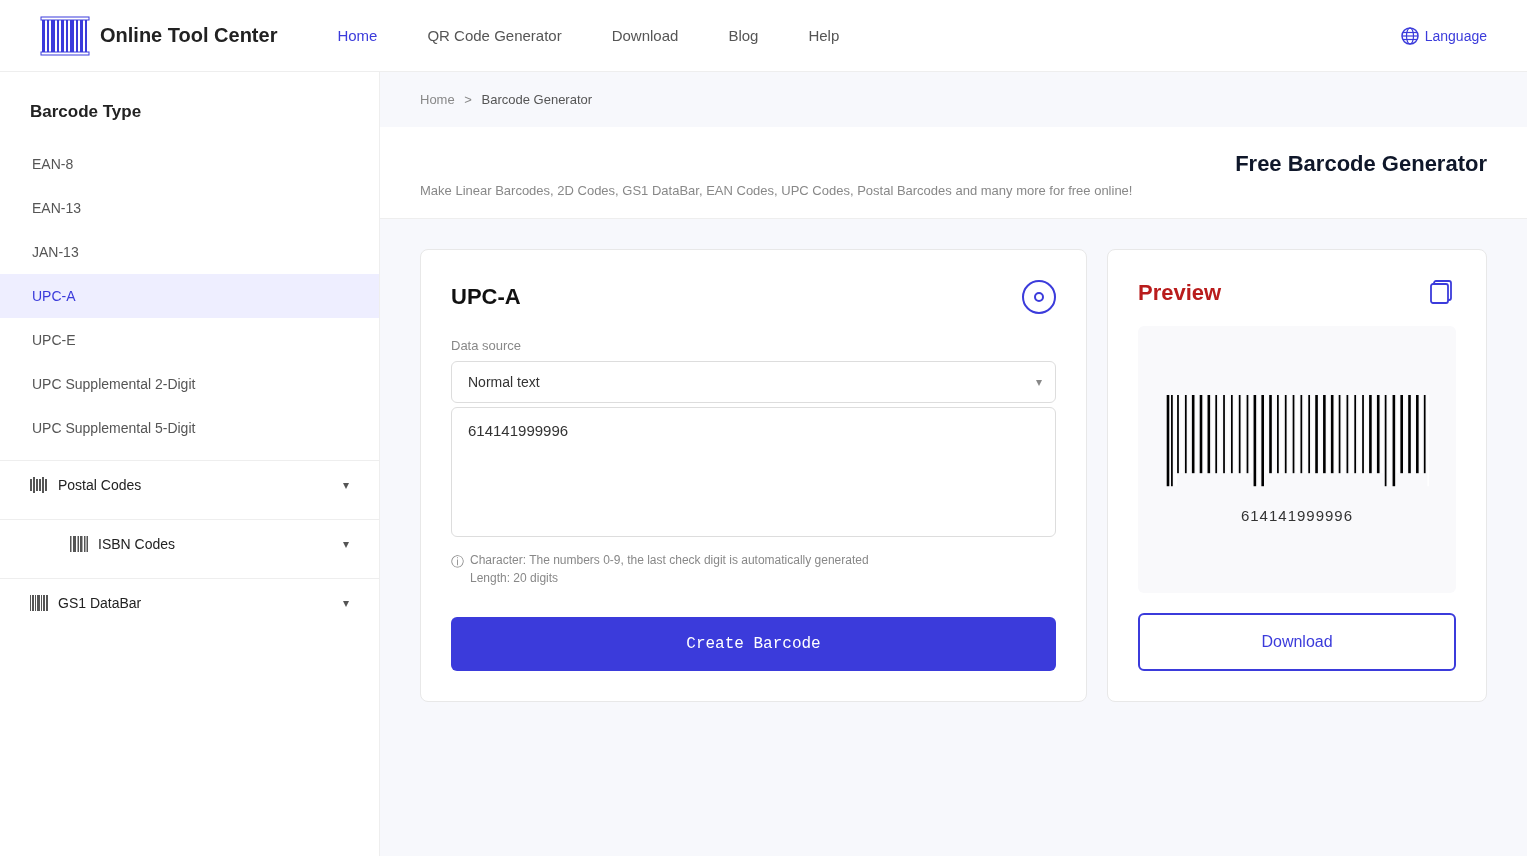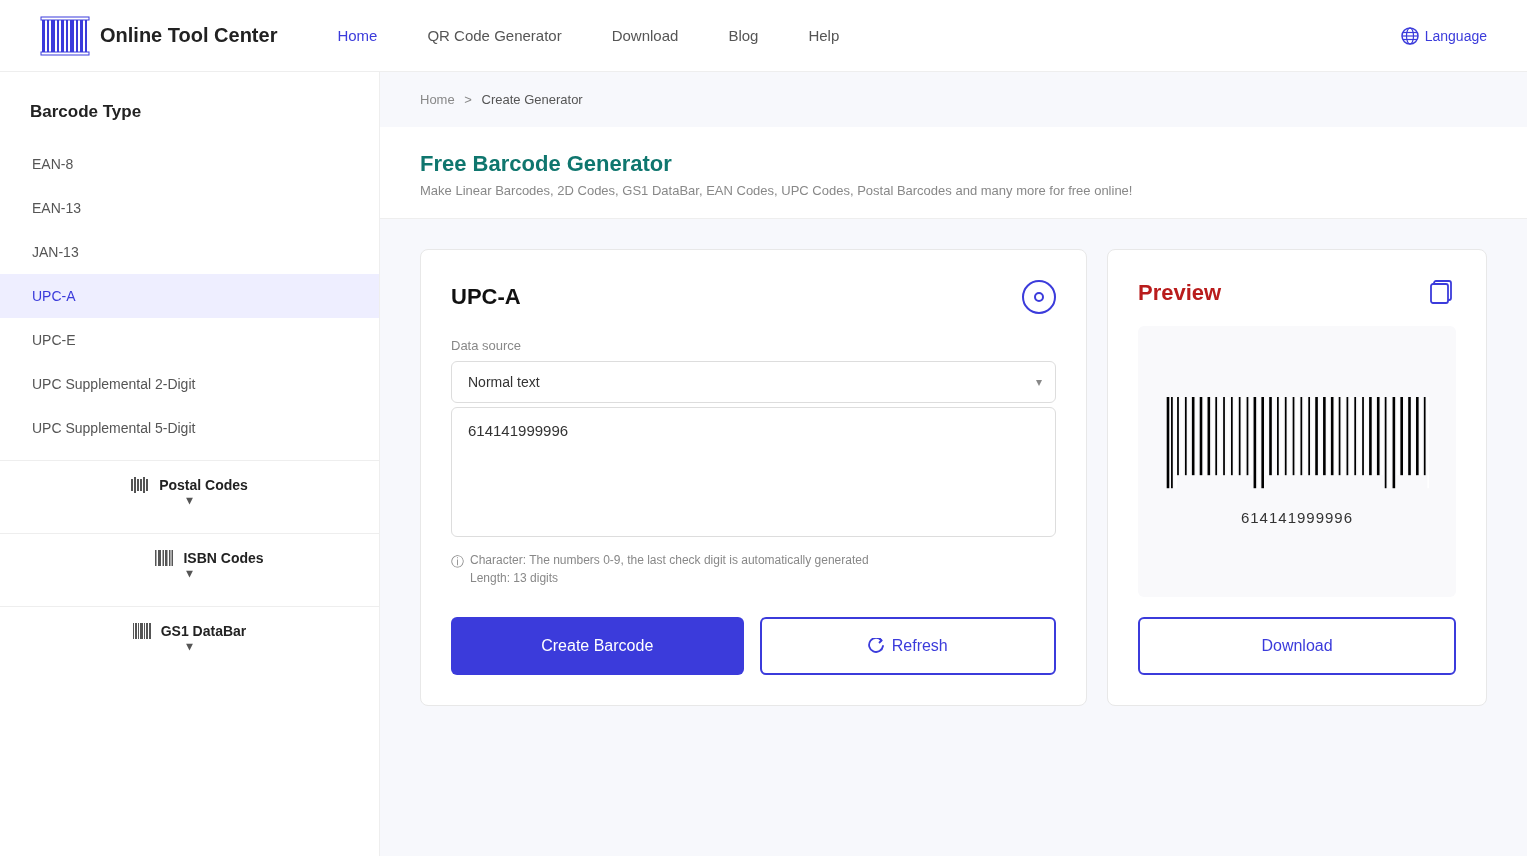--- a/index.html
+++ b/index.html
@@ -88,24 +88,23 @@
     .sidebar-group {
       border-top: 1px solid #eee;
       margin-top: 10px;
     }
     .sidebar-group-header {
       display: flex;
       align-items: center;
       justify-content: space-between;
       padding: 16px 30px;
       font-size: 14px;
-      font-weight: bold;
+      font-weight: normal;
       color: #222;
       cursor: pointer;
-      flex-direction: column;
     }
     .sidebar-group-header .chevron {
       color: #555;
       font-size: 12px;
     }
 
     
     .content-area {
       flex: 1;
       background: #f7f8fc;
@@ -125,22 +124,23 @@
 
     
     .page-header {
       background: #fff;
       padding: 24px 40px 20px;
       border-bottom: 1px solid #eee;
     }
     .page-title {
       font-size: 22px;
       font-weight: bold;
-      color: #0f766e;
+      color: #0f172a;
       margin-bottom: 6px;
+      text-align: right;
     }
     .page-subtitle {
       font-size: 13px;
       color: #888;
     }
 
     
     .tool-container {
       display: flex;
       gap: 0;
@@ -249,20 +249,21 @@
     .btn-create {
       flex: 1;
       padding: 18px;
       background: #3b3bdb;
       color: #fff;
       border: none;
       border-radius: 6px;
       font-size: 16px;
       font-weight: 500;
       cursor: pointer;
+      font-family: Liberation Mono, monospace;
     }
     .btn-refresh {
       flex: 1;
       padding: 18px;
       background: #fff;
       color: #3b3bdb;
       border: 2px solid #3b3bdb;
       border-radius: 6px;
       font-size: 16px;
       cursor: pointer;
@@ -433,21 +434,21 @@
         <span class="chevron">▾</span>
       </div>
     </div>
   </div>
 
   <div class="content-area">
 
     <div class="breadcrumb">
       <a>Home</a>
       <span class="sep">&gt;</span>
-      <span class="current">Create Generator</span>
+      <span class="current">Barcode Generator</span>
     </div>
 
     <div class="page-header">
       <div class="page-title">Free Barcode Generator</div>
       <div class="page-subtitle">Make Linear Barcodes, 2D Codes, GS1 DataBar, EAN Codes, UPC Codes, Postal Barcodes and many more for free online!</div>
     </div>
 
     <div class="tool-container">
 
       <div class="form-panel">
@@ -467,33 +468,26 @@
           </select>
           <span class="select-chevron">▾</span>
         </div>
 
         <textarea class="textarea-field" style="">614141999996</textarea>
 
         <div class="hint-text">
           <span class="hint-icon">ⓘ</span>
           <span>
             <span>Character: The numbers 0-9, the last check digit is automatically generated</span><br>
-            <span>Length: 13 digits</span>
+            <span>Length: 20 digits</span>
           </span>
         </div>
 
         <div class="action-row">
           <button class="btn-create">Create Barcode</button>
-          <button class="btn-refresh">
-            <svg width="16" height="16" viewBox="0 0 16 16" fill="none">
-              <path d="M13.5 2.5A7 7 0 1 0 15 8" stroke="#3b3bdb" stroke-width="1.8" stroke-linecap="round"></path>
-              <polyline points="11,0 13.5,2.5 11,5" fill="none" stroke="#3b3bdb" stroke-width="1.8" stroke-linejoin="round"></polyline>
-            </svg>
-            <span>Refresh</span>
-          </button>
         </div>
       </div>
 
       <div class="preview-panel">
         <div class="preview-header">
           <span class="preview-title">Preview</span>
           <div style="position:relative;width:26px;height:26px;cursor:pointer;">
             <svg width="26" height="26" viewBox="0 0 26 26" fill="none">
               <rect x="4" y="1" width="17" height="19" rx="2" stroke="#3b3bdb" stroke-width="1.8" fill="white"></rect>
               <rect x="1" y="4" width="17" height="19" rx="2" stroke="#3b3bdb" stroke-width="1.8" fill="white"></rect>

